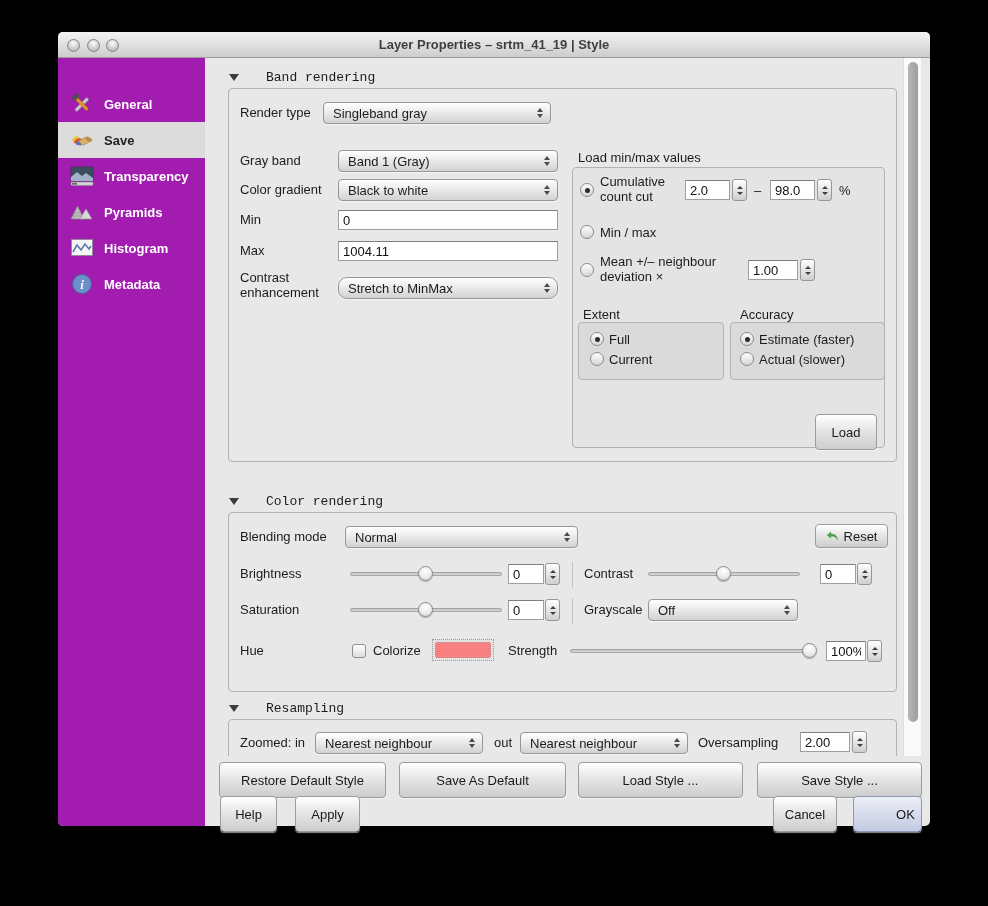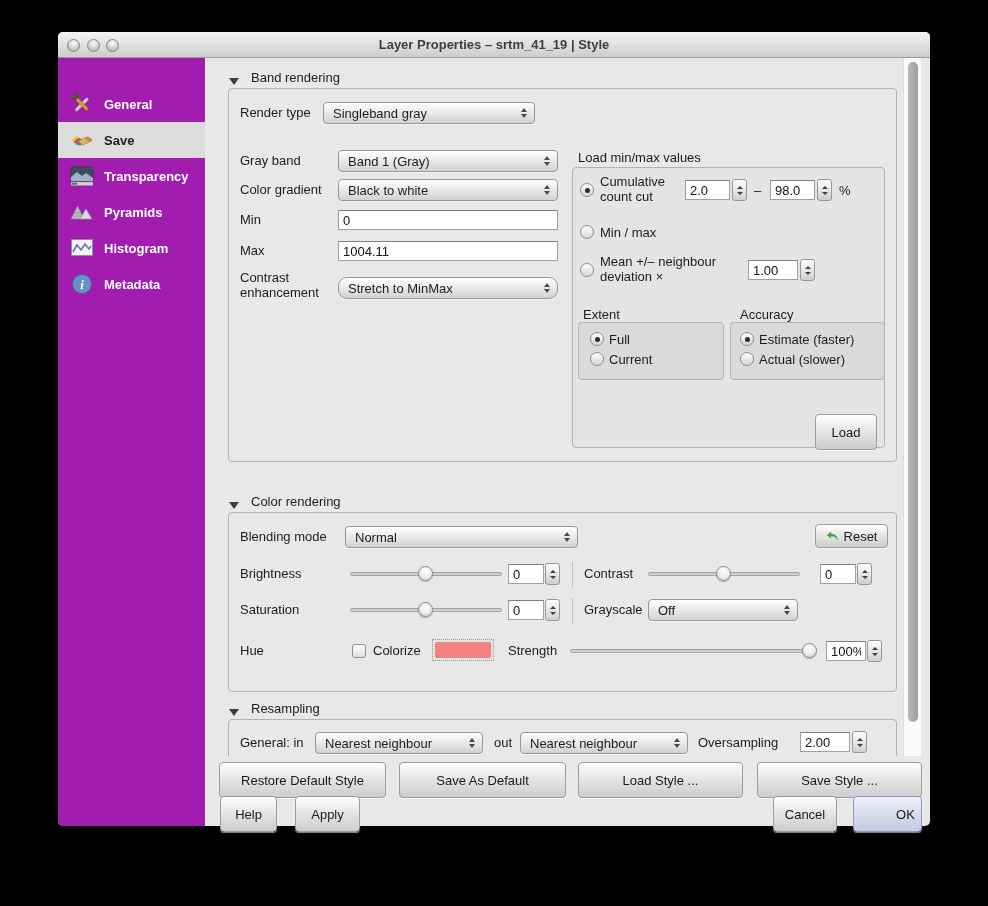--- a/index.html
+++ b/index.html
@@ -15,21 +15,21 @@
   .side-item .icon { width:28px; height:24px; margin-left:10px; margin-right:8px; display:flex; align-items:center; justify-content:center; }
   .side-item.selected { background:#dcdcdc; color:#222; }
   
   .viewport { position:absolute; left:147px; top:26px; width:698px; height:698px; overflow:hidden; background:#e8e8e8; }
   .scrollbar { position:absolute; left:845px; top:26px; width:18px; height:698px; background:#fafafa; border-left:1px solid #dedede; }
   .scroll-thumb { position:absolute; left:4px; top:4px; width:10px; height:660px; border-radius:5px; background:linear-gradient(to right,#b7b7b7,#9d9d9d); }
   .splitter-arrow { position:absolute; left:150px; top:405px; width:0; height:0; border-top:4px solid transparent; border-bottom:4px solid transparent; border-right:6px solid #8b8b8b; }
   
   .lbl { position:absolute; color:#1c1c1c; white-space:nowrap; }
   .lbl.wrap { white-space:normal; line-height:15px; }
-  .sect-head { position:absolute; display:flex; align-items:flex-end; gap:12px; }
+  .sect-head { position:absolute; display:flex; align-items:center; gap:27px;font-family:Liberation Mono, monospace; }
   .tri-collapse { width:0; height:0; border-left:5px solid transparent; border-right:5px solid transparent; border-top:7px solid #3c3c3c; }
   .groupbox { position:absolute; border:1px solid #b2b2b2; border-radius:4px; }
   .innerbox { position:absolute; border:1px solid #b2b2b2; border-radius:4px; background:rgba(0,0,0,.045); }
   .popup { position:absolute; height:22px; border:1px solid #979797; border-radius:4px; background:linear-gradient(#ffffff,#ebebeb 45%,#d2d2d2); box-shadow:0 1px 1px rgba(255,255,255,.6); display:flex; align-items:center; padding-left:9px; padding-right:20px; }
   .popup .arrows { position:absolute; right:7px; top:50%; transform:translateY(-50%); display:flex; flex-direction:column; align-items:center; gap:2px; }
   .tri-up-s { width:0; height:0; border-left:3.5px solid transparent; border-right:3.5px solid transparent; border-bottom:4px solid #4a4a4a; }
   .tri-dn-s { width:0; height:0; border-left:3.5px solid transparent; border-right:3.5px solid transparent; border-top:4px solid #4a4a4a; }
   .tfield { position:absolute; height:20px; background:#fff; border:1px solid #9f9f9f; border-top-color:#7f7f7f; padding:0 4px; font:13px "Liberation Sans",sans-serif; color:#111; }
   .stepper { position:absolute; width:15px; height:22px; border:1px solid #979797; border-radius:3px; background:linear-gradient(#ffffff,#e8e8e8 45%,#cfcfcf); display:flex; flex-direction:column; align-items:center; justify-content:center; gap:3px; }
   .stepper i { display:block; width:0; height:0; border-left:3px solid transparent; border-right:3px solid transparent; }
@@ -130,21 +130,21 @@
   <div class="viewport">
     <div style="position:relative; width:100%; height:100%;">
 
       <div class="sect-head" style="left:24px; top:12px;">
         <span class="tri-collapse"></span>
         <span>Band rendering</span>
       </div>
       <div class="groupbox" style="left:23px; top:30px; width:669px; height:374px;"></div>
 
       <span class="lbl" style="left:35px; top:47px;">Render type</span>
-      <div class="popup" style="left:118px; top:44px; width:212px;">
+      <div class="popup" style="left:118px; top:44px; width:228px;">
         <span>Singleband gray</span>
         <span class="arrows">
             <i class="tri-up-s"></i>
             <i class="tri-dn-s"></i>
           </span>
       </div>
 
       <span class="lbl" style="left:35px; top:95px;">Gray band</span>
       <div class="popup" style="left:133px; top:92px; width:220px;">
         <span>Band 1 (Gray)</span>
@@ -305,21 +305,21 @@
           <i class="u"></i>
           <i class="d"></i>
         </span>
 
       <div class="sect-head" style="left:24px; top:643px;">
         <span class="tri-collapse"></span>
         <span>Resampling</span>
       </div>
       <div class="groupbox" style="left:23px; top:661px; width:669px; height:70px;"></div>
 
-      <span class="lbl" style="left:35px; top:677px;">General: in</span>
+      <span class="lbl" style="left:35px; top:677px;">Zoomed: in</span>
       <div class="popup" style="left:110px; top:674px; width:168px;">
         <span>Nearest neighbour</span>
         <span class="arrows">
             <i class="tri-up-s"></i>
             <i class="tri-dn-s"></i>
           </span>
       </div>
       <span class="lbl" style="left:289px; top:677px;">out</span>
       <div class="popup" style="left:315px; top:674px; width:168px;">
         <span>Nearest neighbour</span>

